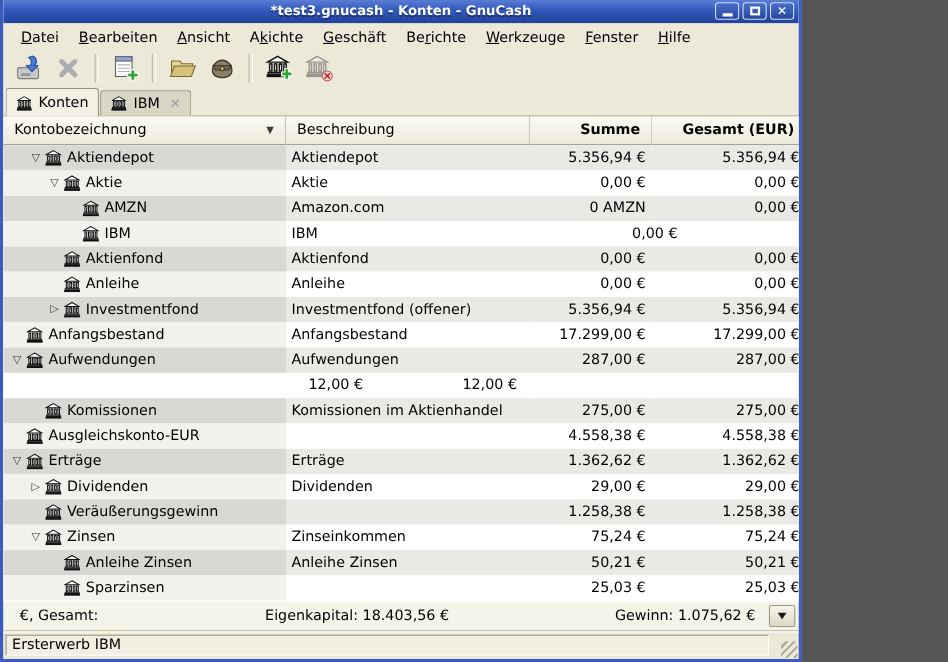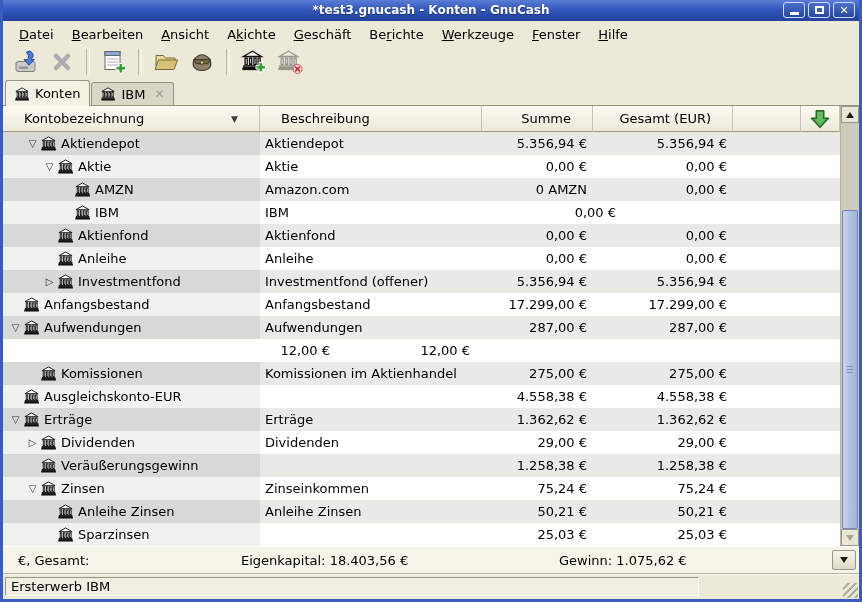--- a/index.html
+++ b/index.html
@@ -1,17 +1,17 @@
 <!DOCTYPE html>
 <html><head>
 <meta charset="utf-8">
 <style>
   html,body{margin:0;padding:0;background:#555;}
   *{font-family:"DejaVu Sans","Liberation Sans",sans-serif;}
-  .window{width:862px;height:602px;box-sizing:border-box;border-left:3px solid #3a5cbe;border-right:3px solid #3a5cbe;border-bottom:3px solid #3a5cbe;background:#ece9d8;position:relative;overflow:hidden;}
+  .window{width:729px;height:602px;box-sizing:border-box;border-left:3px solid #3a5cbe;border-right:3px solid #3a5cbe;border-bottom:3px solid #3a5cbe;background:#ece9d8;position:relative;overflow:hidden;}
 
   
   .titlebar{height:21px;background:linear-gradient(180deg,#5a7dd6 0%,#3158bc 45%,#23429a 100%);position:relative;display:flex;align-items:center;}
   .title{position:absolute;left:0;right:0;text-align:center;color:#fff;font-size:12px;font-weight:bold;line-height:21px;text-shadow:0 1px 1px #1a2f6e;}
   .winbtns{position:absolute;right:4px;top:2px;display:flex;gap:3px;}
   .wb{width:22px;height:16px;border:1px solid #cfdcf8;border-radius:3px;background:linear-gradient(#4a70cc,#26479e);display:flex;align-items:center;justify-content:center;box-sizing:border-box;}
   .wb-min{width:9px;height:3px;background:#fff;margin-top:7px;}
   .wb-max{width:9px;height:8px;border:2px solid #fff;box-sizing:border-box;}
   .wb-x{color:#fff;font-size:11px;font-weight:bold;line-height:1;}
 
@@ -28,22 +28,22 @@
   
   .tabbar{height:27px;background:#ece9d8;display:flex;align-items:flex-end;padding-left:2px;border-bottom:1px solid #96937f;box-sizing:border-box;}
   .tab{display:flex;align-items:center;gap:6px;padding:0 9px;height:23px;background:#d9d6c5;border:1px solid #96937f;border-bottom:none;font-size:13px;margin-right:1px;border-radius:3px 3px 0 0;box-sizing:border-box;}
   .tab.active{height:26px;background:#f3f1e4;margin-bottom:-1px;z-index:2;}
   .tclose{color:#999da6;font-weight:bold;font-size:12px;margin-left:3px;}
 
   
   .content{display:flex;height:440px;background:#fff;}
   .tablewrap{width:837px;}
   .thead{height:26px;display:flex;}
-  .hc{background:linear-gradient(#fcfbf3,#ebe9d9);border-right:1px solid #c6c3b0;border-bottom:1px solid #9d9a88;box-sizing:border-box;display:flex;align-items:center;padding:0 21px;font-size:13px;color:#000;white-space:nowrap;overflow:hidden;}
-  .hc.num{justify-content:flex-end;}
+  .hc{background:linear-gradient(#fcfbf3,#ebe9d9);border-right:1px solid #c6c3b0;border-bottom:1px solid #9d9a88;box-sizing:border-box;display:flex;align-items:center;padding:0 10px;font-size:13px;color:#000;white-space:nowrap;overflow:hidden;}
+  .hc.num{justify-content:flex-end;font-weight:bold;}
   .sort{margin-left:auto;font-size:9px;color:#3c3c3c;padding-left:6px;}
   .hc.c6{justify-content:center;padding:0;}
   .c1{width:257px;}.c2{width:222px;}.c3{width:111px;}.c4{width:140px;}.c5{width:68px;}.c6{width:39px;}
   .rows{height:414px;overflow:hidden;background:#fff;}
   .row{height:23px;display:flex;}
   .cell{box-sizing:border-box;display:flex;align-items:center;font-size:13px;color:#000;white-space:nowrap;overflow:hidden;padding:0 5px;}
   .cell.num{justify-content:flex-end;padding-right:6px;}
   .row .c5{width:107px;}
   .row:nth-child(odd) .c1{background:#d8d8d5;}
   .row:nth-child(odd) .cell:not(.c1){background:#e9e9e6;}

